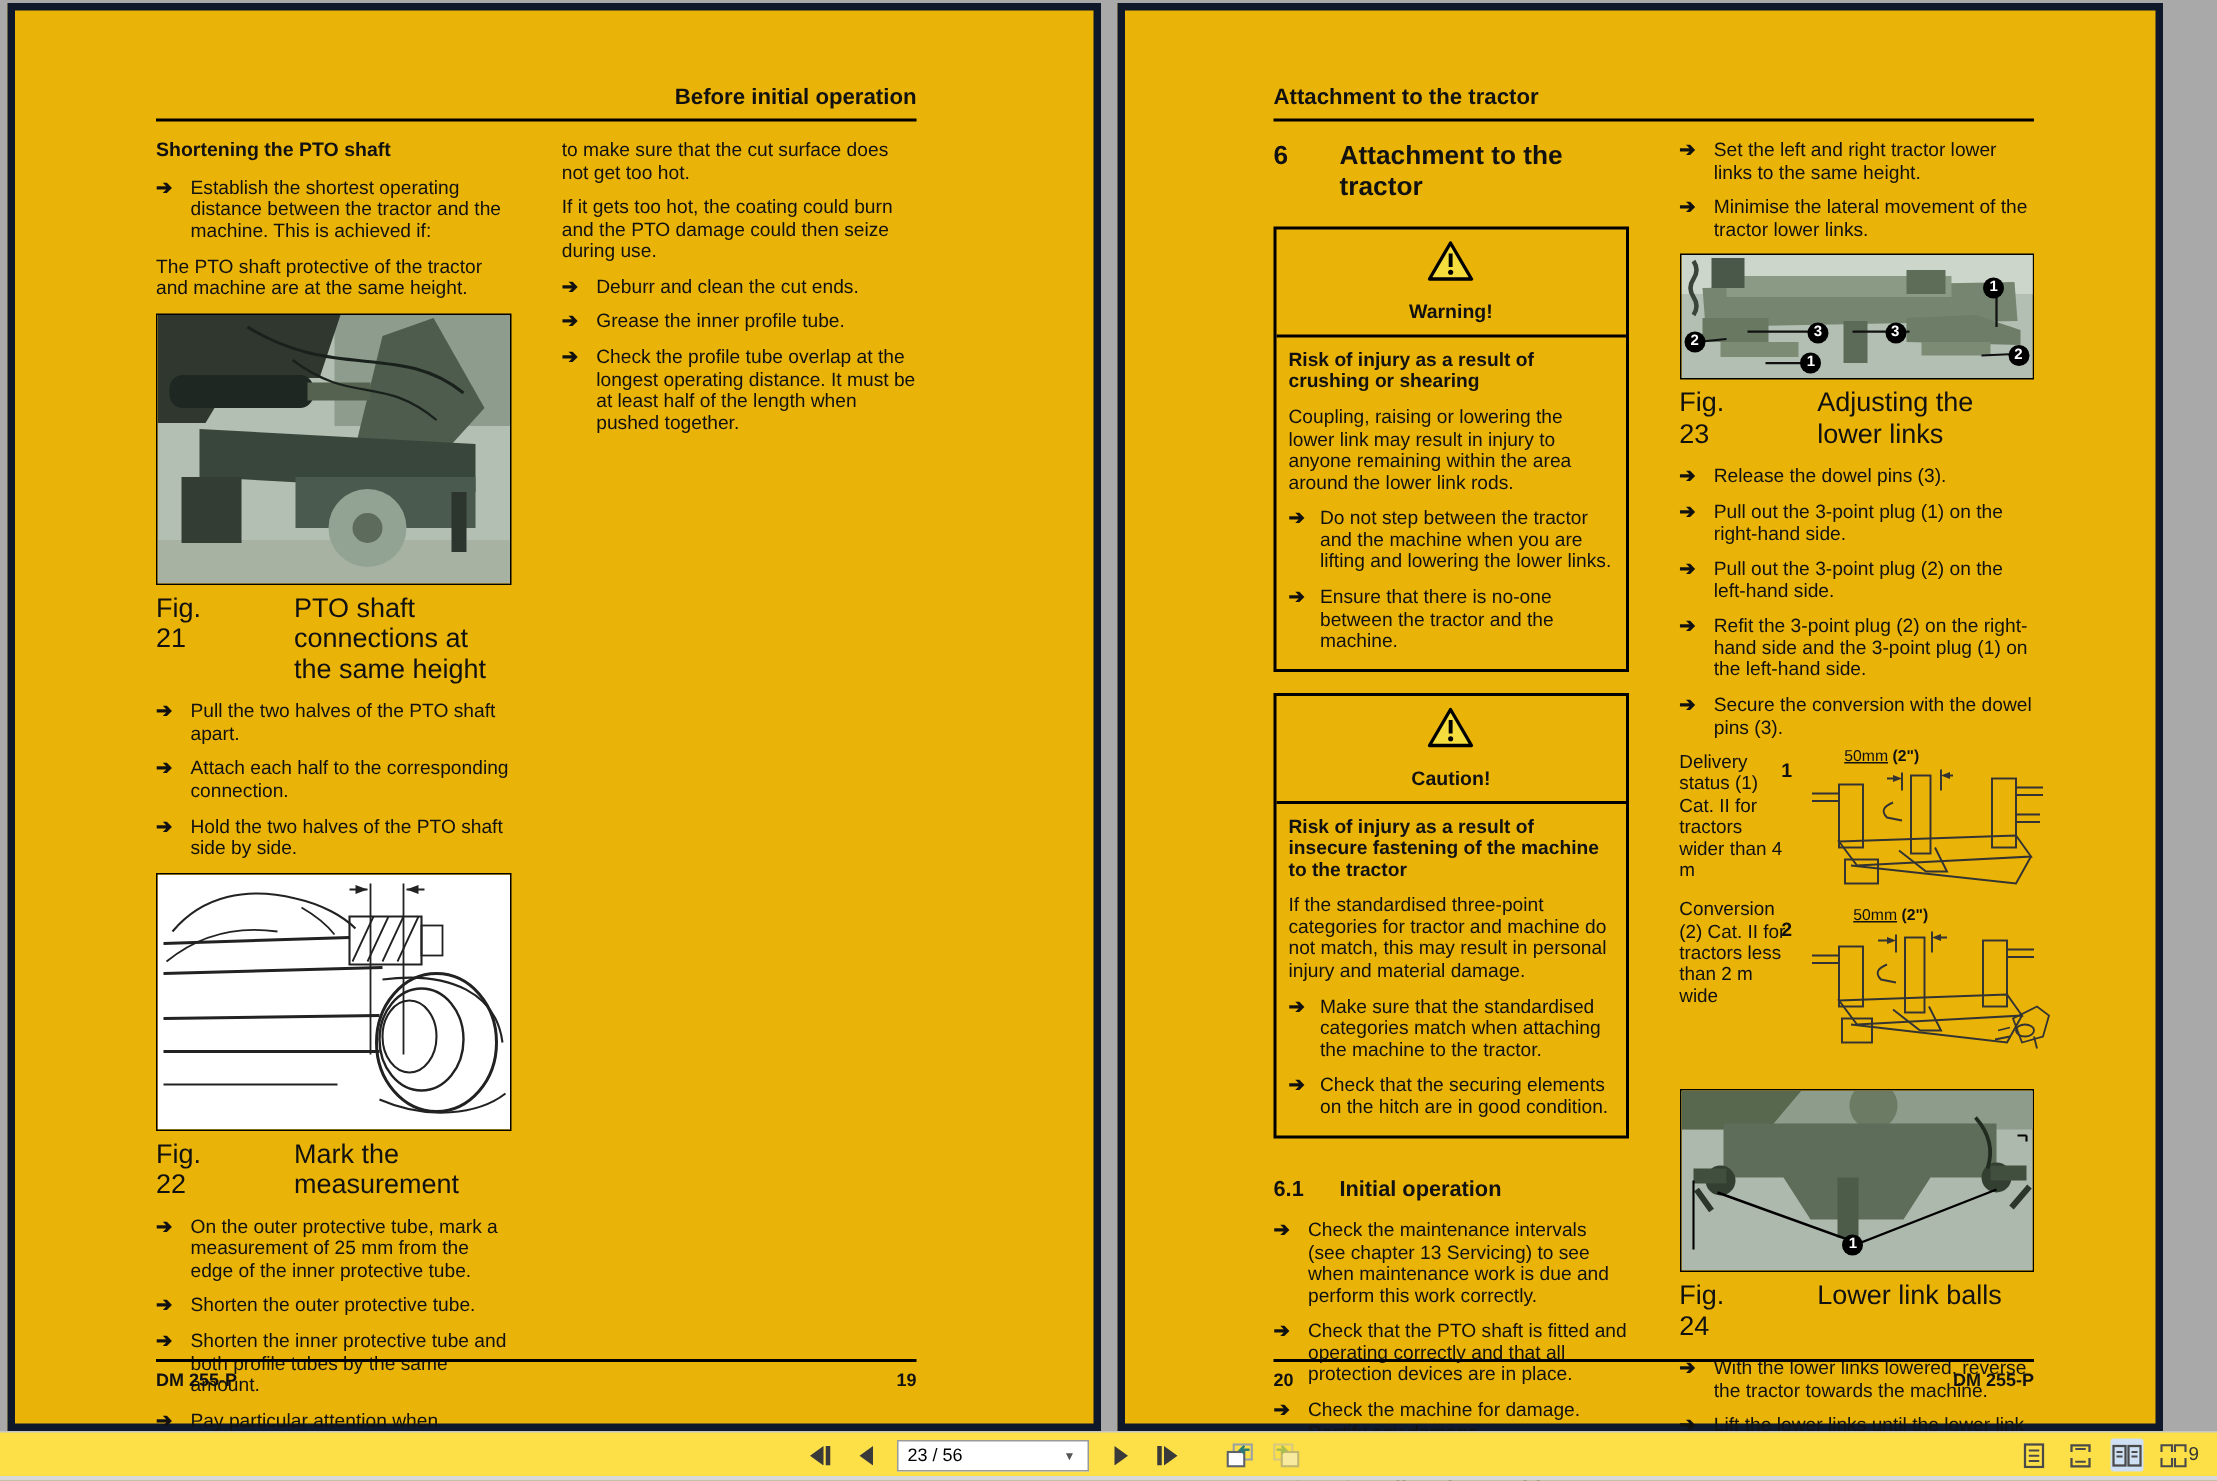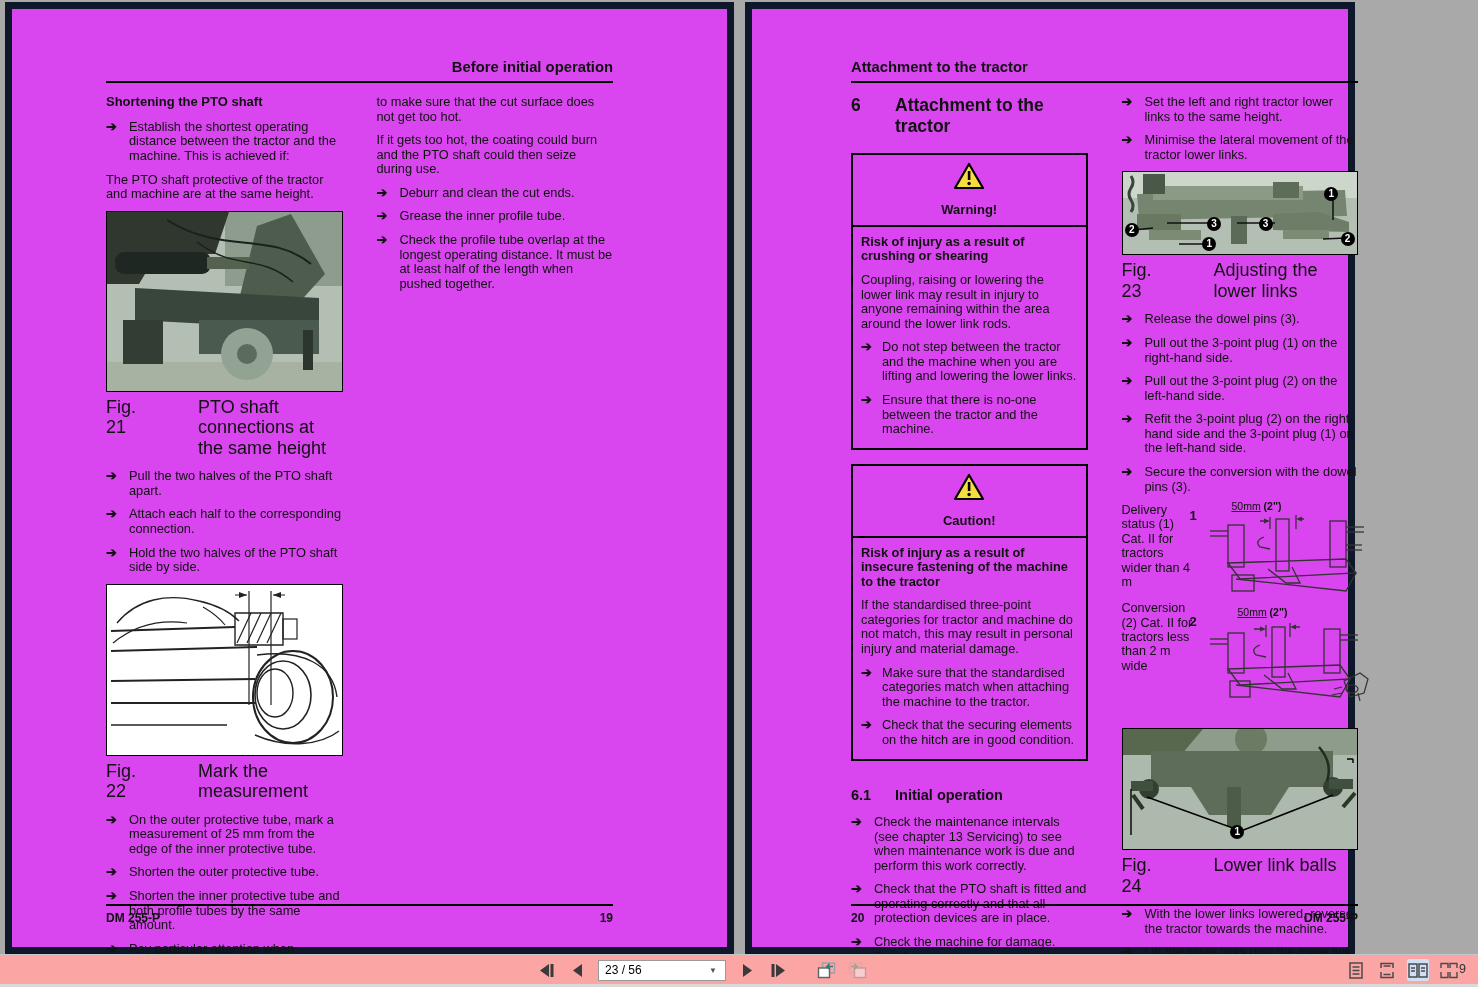--- a/index.html
+++ b/index.html
@@ -2,24 +2,24 @@
 <html><head>
 <meta charset="utf-8">
 <style>
   * { margin:0; padding:0; box-sizing:border-box; }
   html,body { width:1478px; height:987px; overflow:hidden; background:#a9a9a9;
               font-family:"Liberation Sans", sans-serif; color:#111; }
   .viewer { width:1478px; height:987px; display:flex; flex-direction:column; }
 
   
   .pages { height:954px; display:flex; background:#a9a9a9; }
-  .page { background:#d946ef; border:7px solid #0f172a; height:952px; margin-top:2px; position:relative; }
+  .page { background:#eab308; border:5px solid #0f172a; height:952px; margin-top:2px; position:relative; }
   .page-left  { width:729px; margin-left:5px; padding:50px 128px 0 94px; }
   .page-gap   { width:11px; }
-  .page-right { width:610px; padding:50px 0 0 99px; }
+  .page-right { width:697px; padding:50px 0 0 99px; }
 
   .pg-header { width:507px; font-size:14.8px; font-weight:bold; padding-bottom:6px;
                border-bottom:2px solid #000; margin-bottom:12px; }
   .pg-header.right-al { text-align:right; }
   .cols { display:flex; gap:34px; width:507px; }
   .col  { width:236.5px; font-size:12.8px; line-height:1.14; }
 
   p.para { margin-bottom:9px; }
   .sub-head { font-weight:bold; margin-bottom:10px; font-size:13px; }
 
@@ -63,21 +63,21 @@
   .dim { position:absolute; font-size:10.5px; top:-2px; }
   .dim .d1 { text-decoration:underline; }
   .dim .d2 { font-weight:bold; }
 
   .pg-footer { position:absolute; bottom:22px; width:507px; border-top:2px solid #000;
                padding-top:5px; display:flex; justify-content:space-between; font-size:12px;font-weight:bold; }
   .page-left  .pg-footer { left:94px; }
   .page-right .pg-footer { left:99px; }
 
   
-  .toolbar { height:33px; background:#fca5a5; border-top:1px solid #c6c6c6;
+  .toolbar { height:33px; background:#fde047; border-top:1px solid #c6c6c6;
              border-bottom:3px solid #d9d9d9; position:relative; flex:none; }
   .tb-nav { position:absolute; left:536px; top:0; height:30px; display:flex;
             align-items:center; gap:11px; }
   .tb-btn { width:20px; height:20px; display:flex; align-items:center; justify-content:center;
             cursor:pointer; }
   .page-box-wrap { display:flex; align-items:center; border:1px solid #9a9a9a; background:#fff;
                    height:21px; width:128px; }
   .page-box { border:none; outline:none; font-size:12px; padding:0 6px; width:106px;
               font-family:"Liberation Sans", sans-serif; background:transparent; }
   .page-caret { font-size:8px; color:#555; width:16px; text-align:center; cursor:pointer; }
@@ -192,21 +192,21 @@
             <span class="btxt">Shorten the inner protective tube and both profile tubes by the same amount.</span>
           </div>
           <div class="bullet">
             <span class="arr">➔</span>
             <span class="btxt">Pay particular attention when shortening plastic-coated profile tubes</span>
           </div>
         </div>
 
         <div class="col">
           <p class="para">to make sure that the cut surface does not get too hot.</p>
-          <p class="para">If it gets too hot, the coating could burn and the PTO shaft could then seize during use.</p>
+          <p class="para">If it gets too hot, the coating could burn and the PTO damage could then seize during use.</p>
           <div class="bullet">
             <span class="arr">➔</span>
             <span class="btxt">Deburr and clean the cut ends.</span>
           </div>
           <div class="bullet">
             <span class="arr">➔</span>
             <span class="btxt">Grease the inner profile tube.</span>
           </div>
           <div class="bullet">
             <span class="arr">➔</span>

